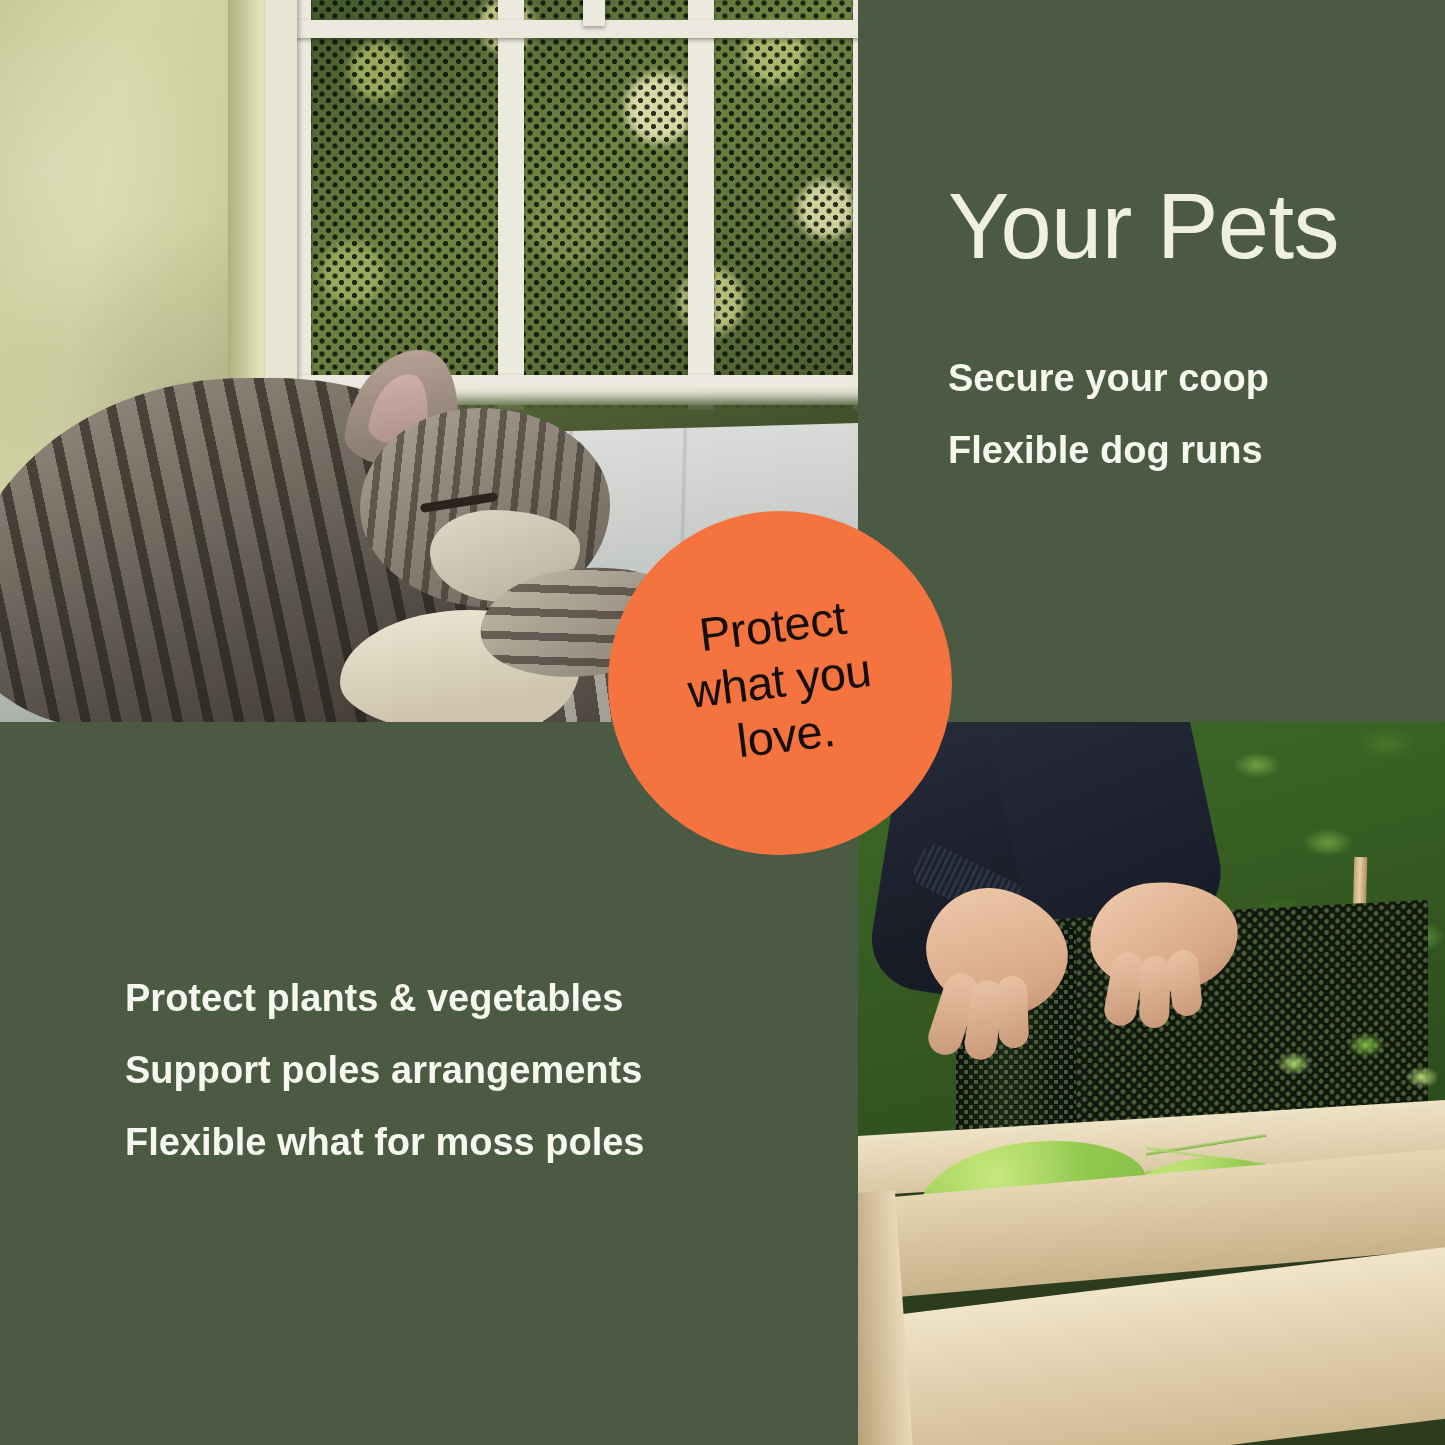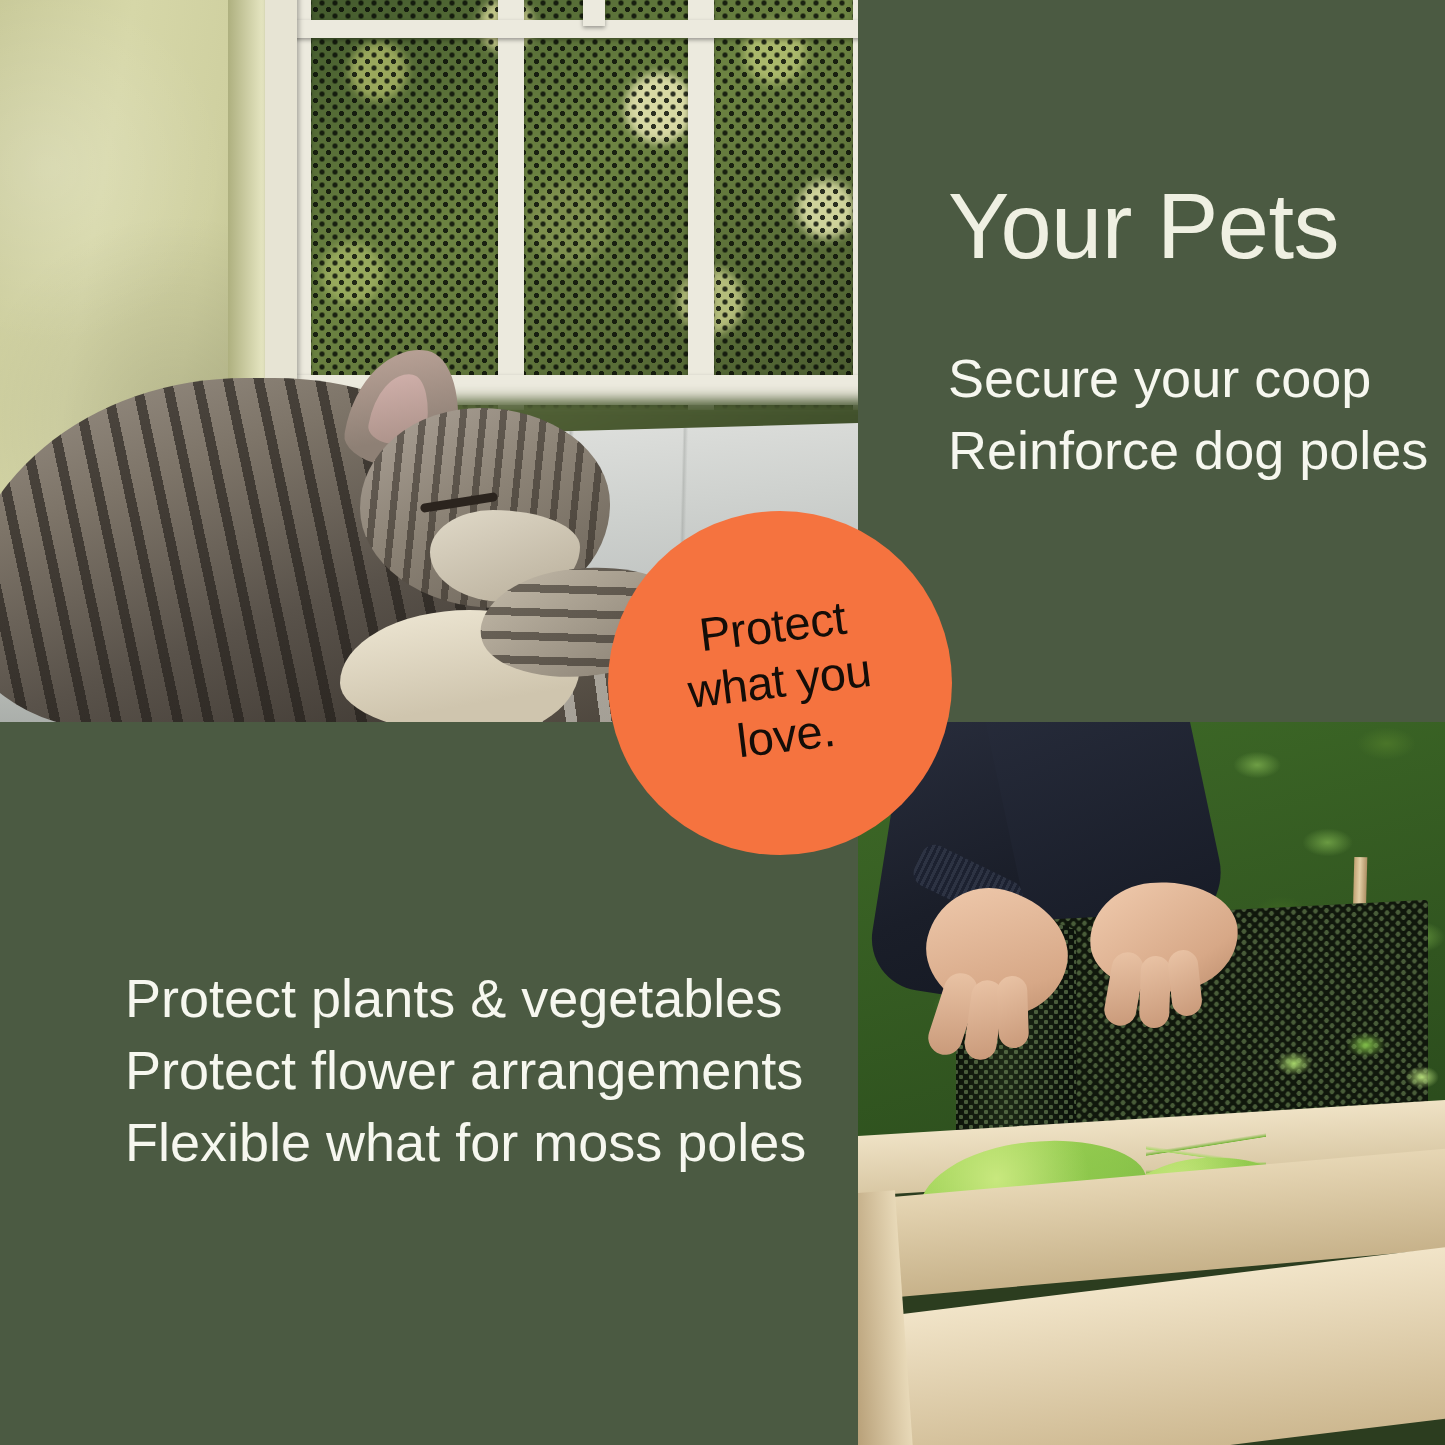--- a/index.html
+++ b/index.html
@@ -24,22 +24,22 @@
     color:#eff0e2;
     font-size:92px;
     font-weight:400;
     line-height:1.0;
     letter-spacing:-0.5px;
     white-space:nowrap;
   }
   .bullets{ margin-top:0; }
   .bullet{
     color:#f6f7ef;
-    font-size:54px;
-    font-weight:400;
+    font-size:38px;
+    font-weight:700;
     line-height:72px;
     white-space:nowrap;
   }
 
   .pets-text{ position:absolute; left:90px; top:180px; }
   .pets-text .bullets{ margin-top:70px; }
 
   .garden-text{ position:absolute; left:120px; top:168px; }
   .garden-text .bullets{ margin-top:72px; margin-left:5px; }
 
@@ -372,30 +372,30 @@
         <div class="cat-paw"></div>
       </div>
     </div>
   </div>
 
   <div class="q q-tr">
     <div class="pets-text">
       <div class="heading">Your Pets</div>
       <div class="bullets">
         <div class="bullet">Secure your coop</div>
-        <div class="bullet">Reinforce dog poles</div>
+        <div class="bullet">Flexible dog runs</div>
       </div>
     </div>
   </div>
 
   <div class="q q-bl">
     <div class="garden-text">
       <div class="bullets">
         <div class="bullet">Protect plants &amp; vegetables</div>
-        <div class="bullet">Protect flower arrangements</div>
+        <div class="bullet">Support poles arrangements</div>
         <div class="bullet">Flexible what for moss poles</div>
       </div>
     </div>
   </div>
 
   <div class="q q-br">
     <div class="garden-scene">
       <div class="hedge"></div>
       <div class="sleeve"></div>
       <div class="sleeve2"></div>

